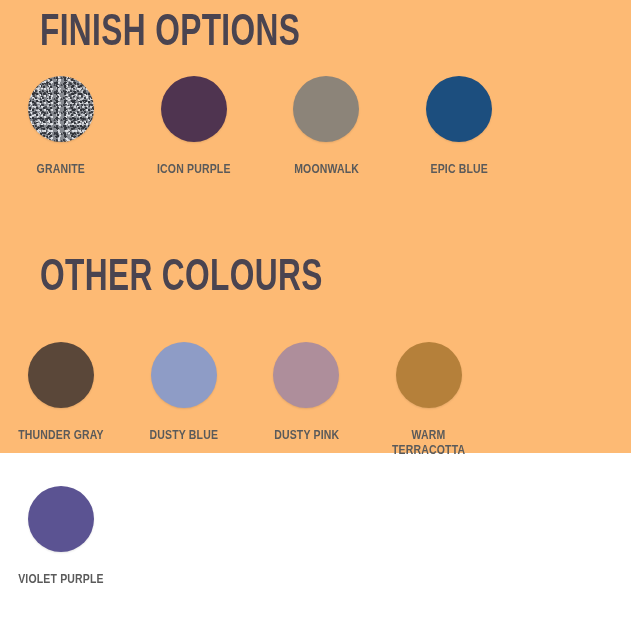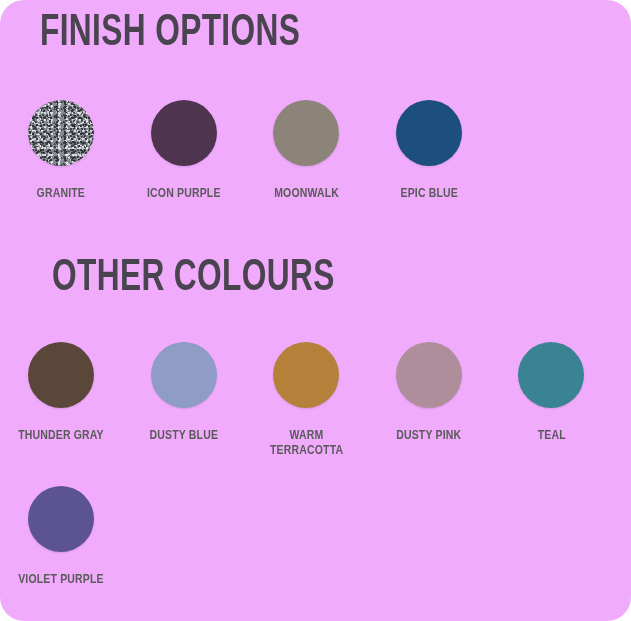--- a/index.html
+++ b/index.html
@@ -11,50 +11,49 @@
     width: 631px;
     height: 621px;
     overflow: hidden;
     font-family: "Liberation Sans", sans-serif;
     -webkit-font-smoothing: antialiased;
   }
 
   .page {
     position: relative;
     width: 631px;
-    height: 621px;
-    background: #f0abfc;
+    height: 453px;
+    background: #fdba74;
     box-sizing: border-box;
-    border-radius: 24px;
   }
   .section-heading {
     color: #4a4450;
     font-family: "Liberation Sans Narrow", "Liberation Sans", sans-serif;
     font-weight: 700;
     font-size: 44px;
     line-height: 44px;
     letter-spacing: 0.5px;
     text-transform: uppercase;
     transform: scaleX(0.72);
     transform-origin: left center;
     white-space: nowrap;
     margin: 0;
   }
   #finish-heading-wrap { position: absolute; left: 40px; top: 8px; }
-  #other-heading-wrap  { position: absolute; left: 40px; top: 253px; margin-left: 12px; }
+  #other-heading-wrap  { position: absolute; left: 40px; top: 253px; }
 
   
   .row {
     position: absolute;
     left: 0;
     width: 631px;
     display: flex;
     justify-content: flex-start;
   }
-  #finish-row { top: 100px; }
+  #finish-row { top: 76px; gap: 10px; }
   #other-row-1 { top: 342px; }
   #other-row-2 { top: 486px; }
 
   .swatch-cell {
     width: 122.5px;
     display: flex;
     flex-direction: column;
     align-items: center;
   }
 
@@ -143,31 +142,27 @@
   <div class="row" id="other-row-1">
     <div class="swatch-cell">
       <div class="swatch-dot" style="background-color: rgb(90, 71, 57);"></div>
       <div class="swatch-label" style="color: rgb(90, 90, 90);">THUNDER GRAY</div>
     </div>
     <div class="swatch-cell">
       <div class="swatch-dot" style="background-color: rgb(142, 156, 198);"></div>
       <div class="swatch-label" style="color: rgb(90, 90, 90);">DUSTY BLUE</div>
     </div>
     <div class="swatch-cell">
-      <div class="swatch-dot" style="background-color: rgb(181, 128, 58);"></div>
-      <div class="swatch-label" style="color: rgb(90, 90, 90);">WARM
-TERRACOTTA</div>
-    </div>
-    <div class="swatch-cell">
       <div class="swatch-dot" style="background-color: rgb(174, 142, 155);"></div>
       <div class="swatch-label" style="color: rgb(90, 90, 90);">DUSTY PINK</div>
     </div>
     <div class="swatch-cell">
-      <div class="swatch-dot" style="background-color: rgb(58, 131, 147);"></div>
-      <div class="swatch-label" style="color: rgb(90, 90, 90);">TEAL</div>
+      <div class="swatch-dot" style="background-color: rgb(181, 128, 58);"></div>
+      <div class="swatch-label" style="color: rgb(90, 90, 90);">WARM
+TERRACOTTA</div>
     </div>
   </div>
 
   <div class="row" id="other-row-2">
     <div class="swatch-cell">
       <div class="swatch-dot" style="background-color: rgb(91, 83, 146);"></div>
       <div class="swatch-label" style="color: rgb(90, 90, 90);">VIOLET PURPLE</div>
     </div>
   </div>
 

